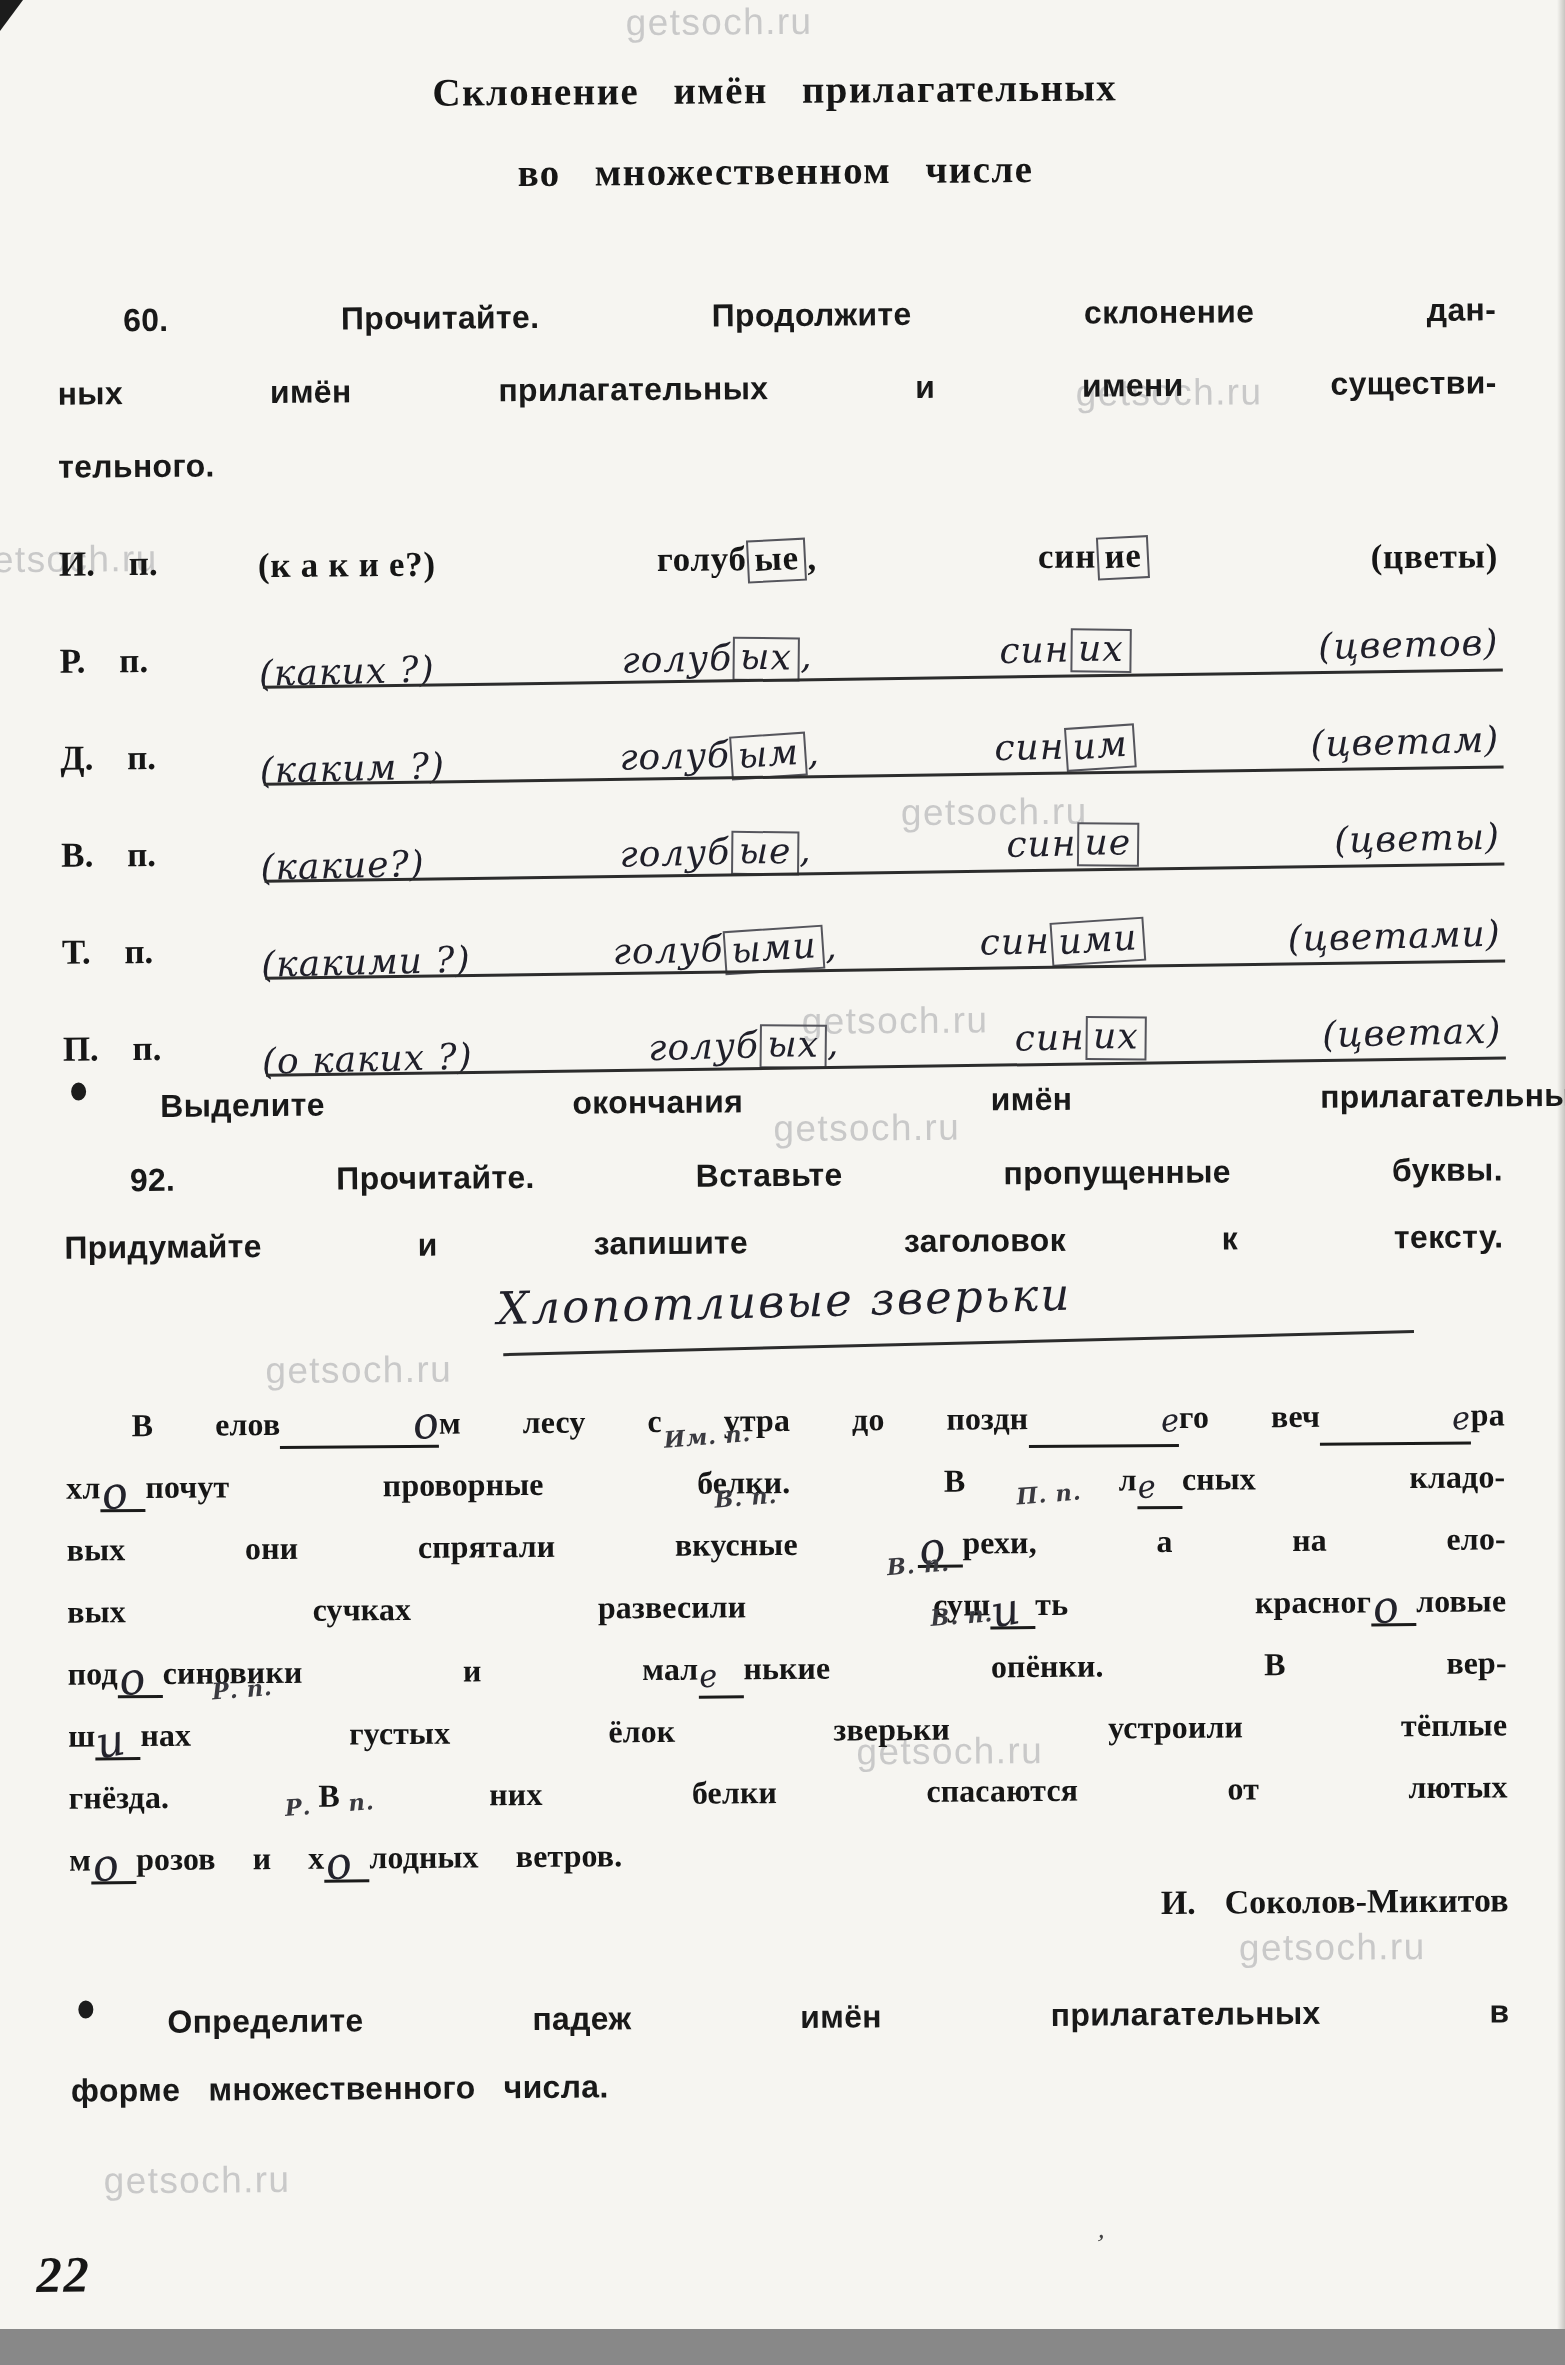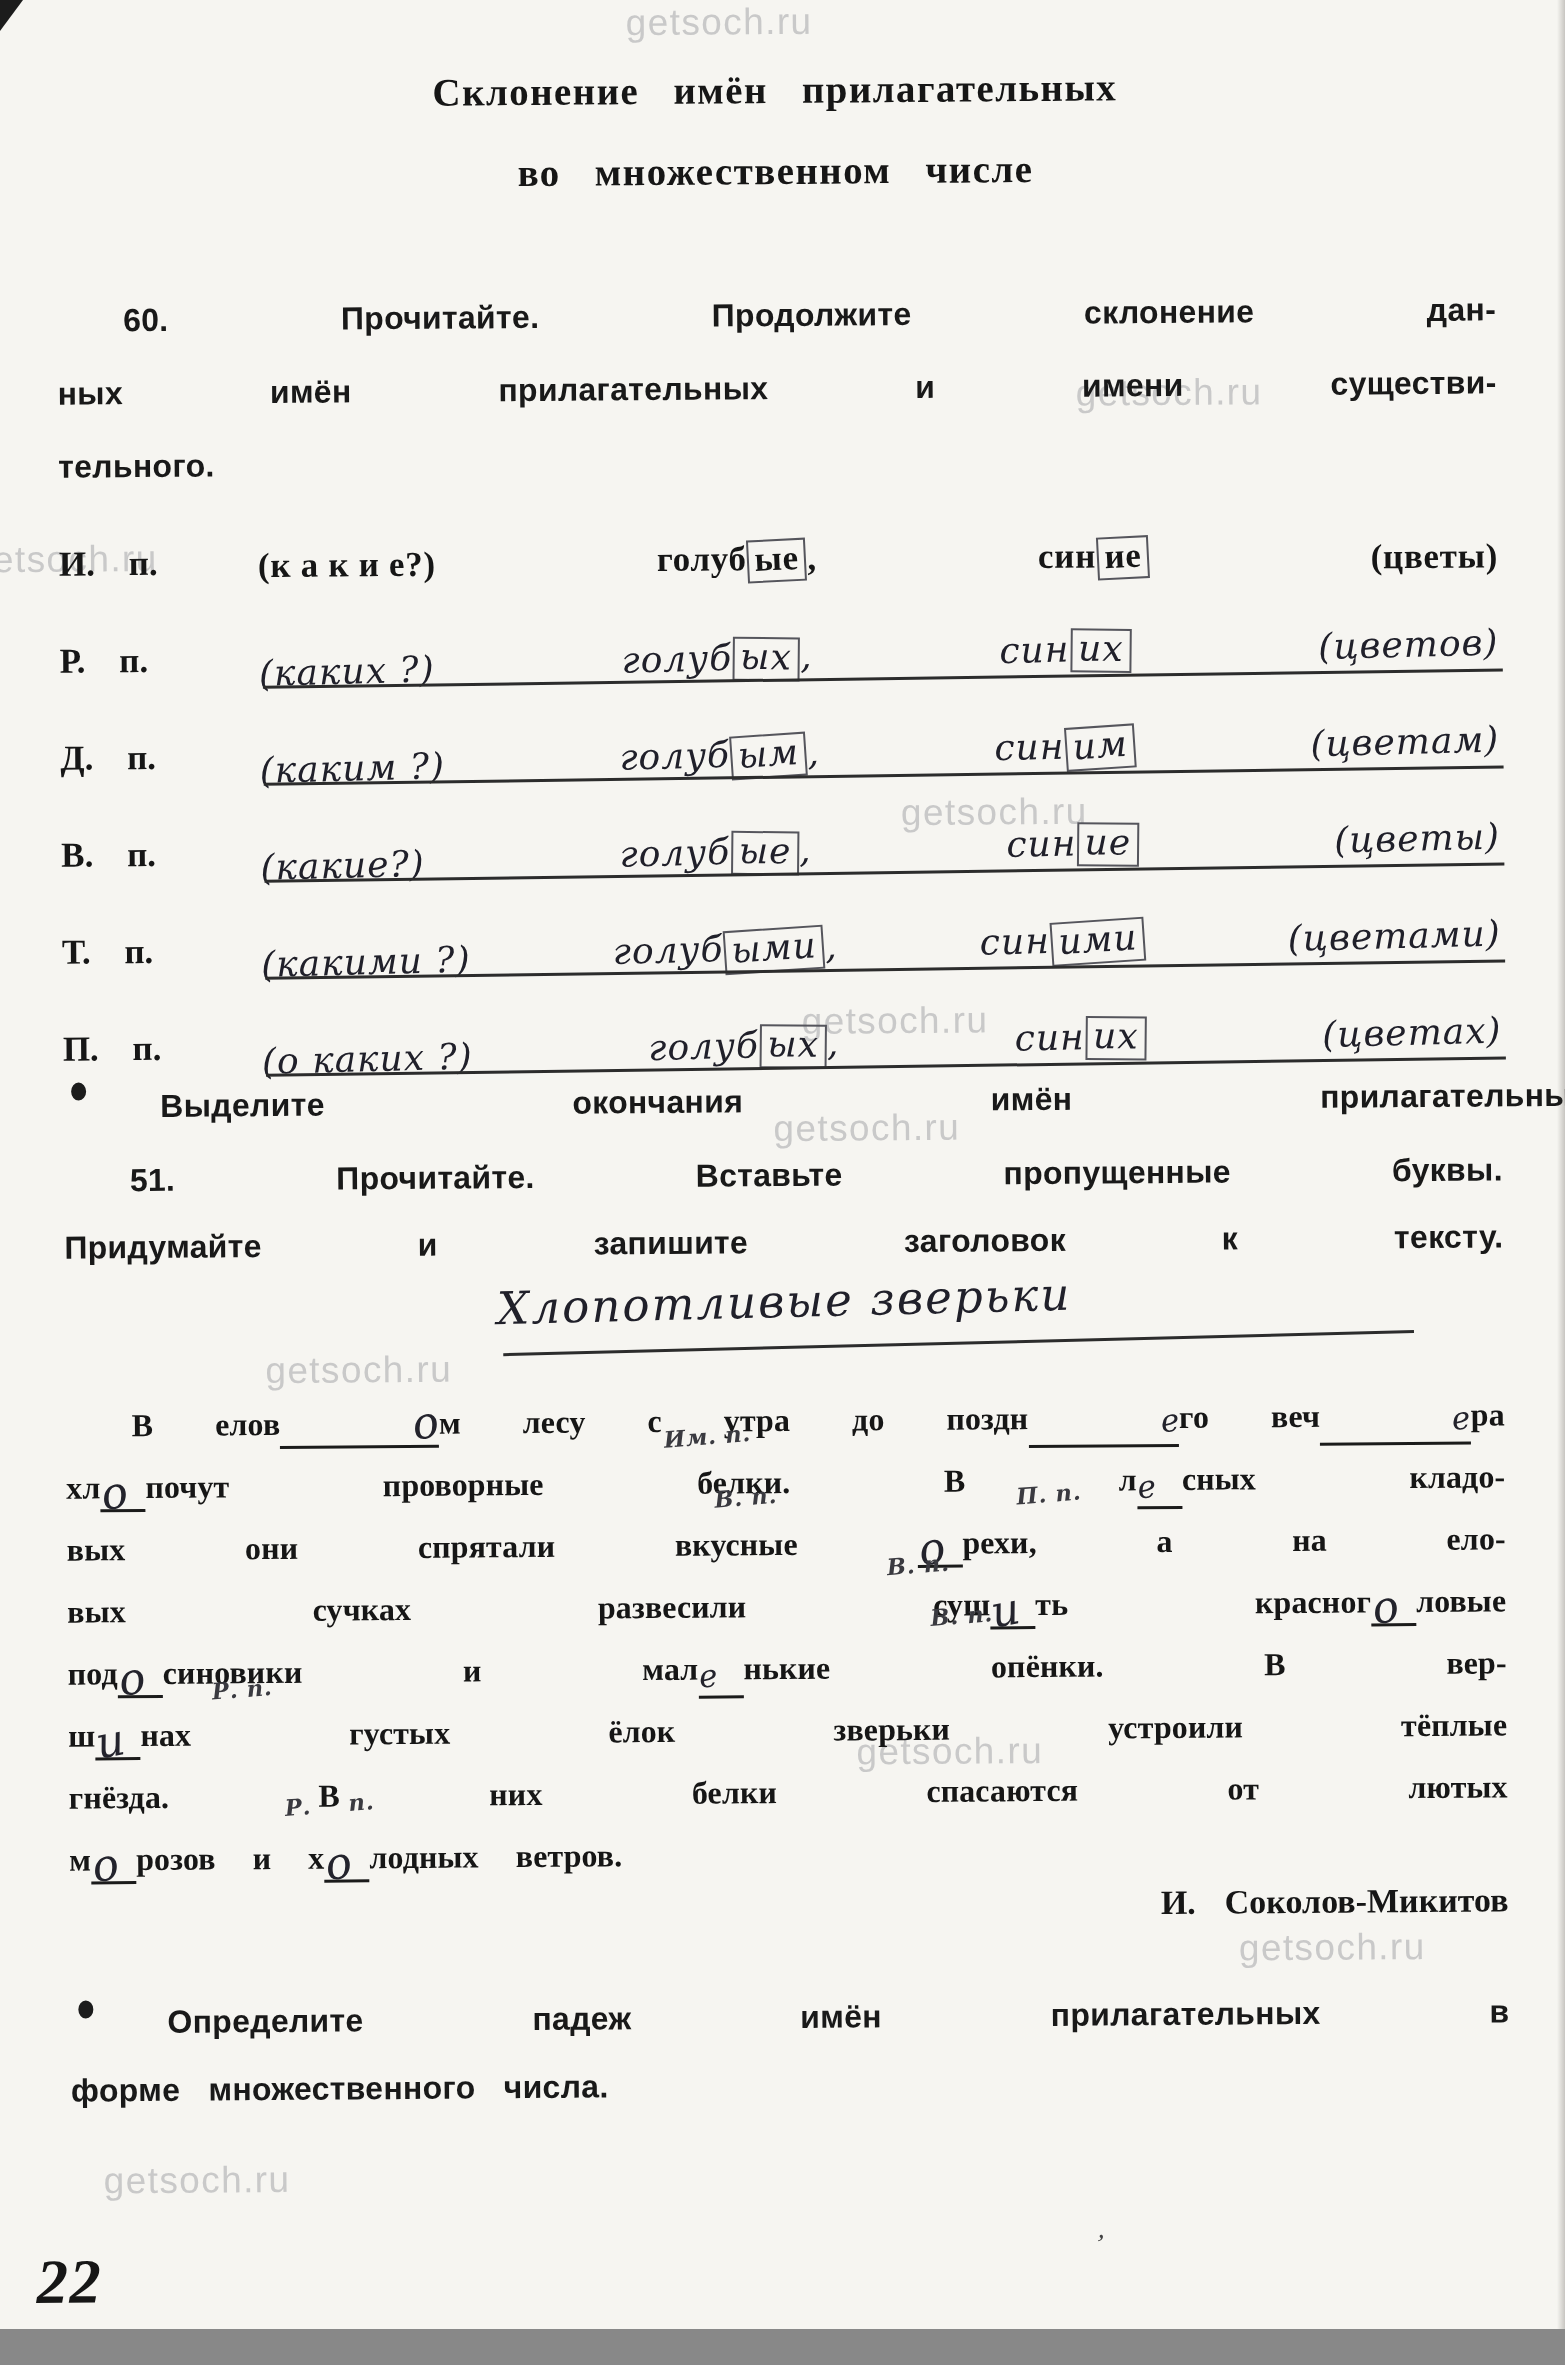--- a/index.html
+++ b/index.html
@@ -45,21 +45,21 @@
   .sline.last{text-align-last:left;word-spacing:29px;}
   .gap{display:inline-block;min-width:45px;border-bottom:3.4px solid #1b1b1b;text-align:center;height:41px;
        vertical-align:-5.5px;line-height:41px;}
   .hwletter{display:inline-block;font-family:"DejaVu Serif",serif;font-style:italic;font-weight:400;
             font-size:31.5px;color:#23232c;transform:rotate(-7deg) translateY(1.4px);}
   .gap.big .hwletter{font-size:44px;transform:rotate(-10deg) translateY(4.1px);}
   .casenote{position:absolute;font-family:"DejaVu Serif",serif;font-style:italic;font-size:22.6px;
             color:#3a3a40;white-space:nowrap;letter-spacing:0.7px;transform:rotate(-4deg);line-height:1;}
 
   .attribution{text-align:right;font-size:34px;font-weight:700;word-spacing:20.5px;}
-  .pagenum{position:absolute;left:26px;top:2240px;font-size:63px;font-weight:700;font-style:italic;letter-spacing:1.4px;}
+  .pagenum{position:absolute;left:26px;top:2240px;font-size:51px;font-weight:700;font-style:italic;letter-spacing:1.4px;}
   .tick{position:absolute;left:1085px;top:2231px;font-size:27px;color:#444;transform:rotate(12deg);}
 </style>
 </head>
 <body>
 
 <div class="page">
   <div class="tilt">
     <div>
         <span class="wm" style="left: 633px; top: 1.4px;">getsoch.ru</span>
         <span class="wm" style="left: 1080px; top: 375px;">getsoch.ru</span>
@@ -145,21 +145,21 @@
           <span class="rule"></span>
         </div>
       </div>
 
     <div class="block para-sans bullet-line" style="top:1065px;">
       <span class="bdot"></span>
       <div class="jline">Выделите окончания имён прилагательных.</div>
     </div>
 
     <div class="block para-sans" style="top:1142px;">
-      <div class="jline indent" style="line-height:67px;"><b>51.</b> <span>Прочитайте. Вставьте пропущенные буквы.</span></div>
+      <div class="jline indent" style="line-height:67px;"><b>92.</b> <span>Прочитайте. Вставьте пропущенные буквы.</span></div>
       <div class="jline" style="line-height:67px;">Придумайте и запишите заголовок к тексту.</div>
     </div>
 
     <div class="block" style="top:1275px;height:82px;">
       <div class="hwtitle">Хлопотливые зверьки</div>
       <div class="hwtitle-rule"></div>
     </div>
 
     <div class="block story" style="top:1389px;">
         <div class="sline indent">В елов<span class="gap big"><span class="hwletter">о</span></span>м лесу с утра до поздн<span class="gap"><span class="hwletter">е</span></span>го веч<span class="gap"><span class="hwletter">е</span></span>ра<span class="casenote" style="left: 37%; top: 38px;">Им. п.</span></div>

